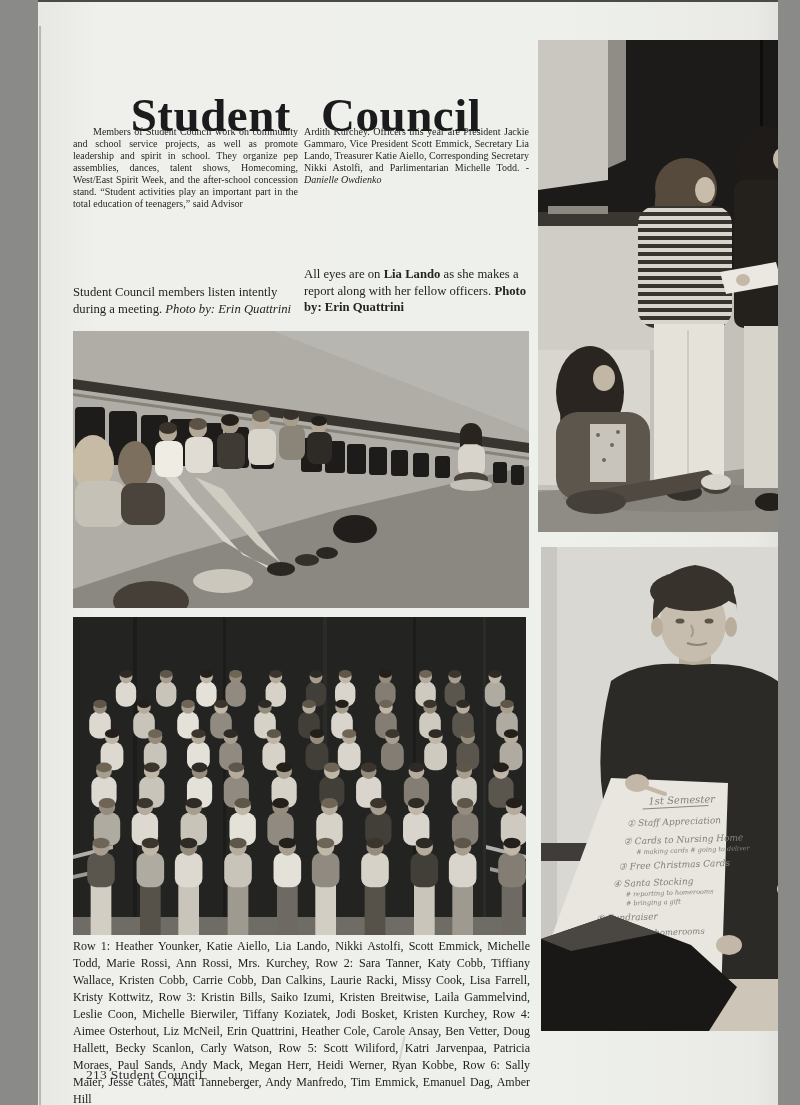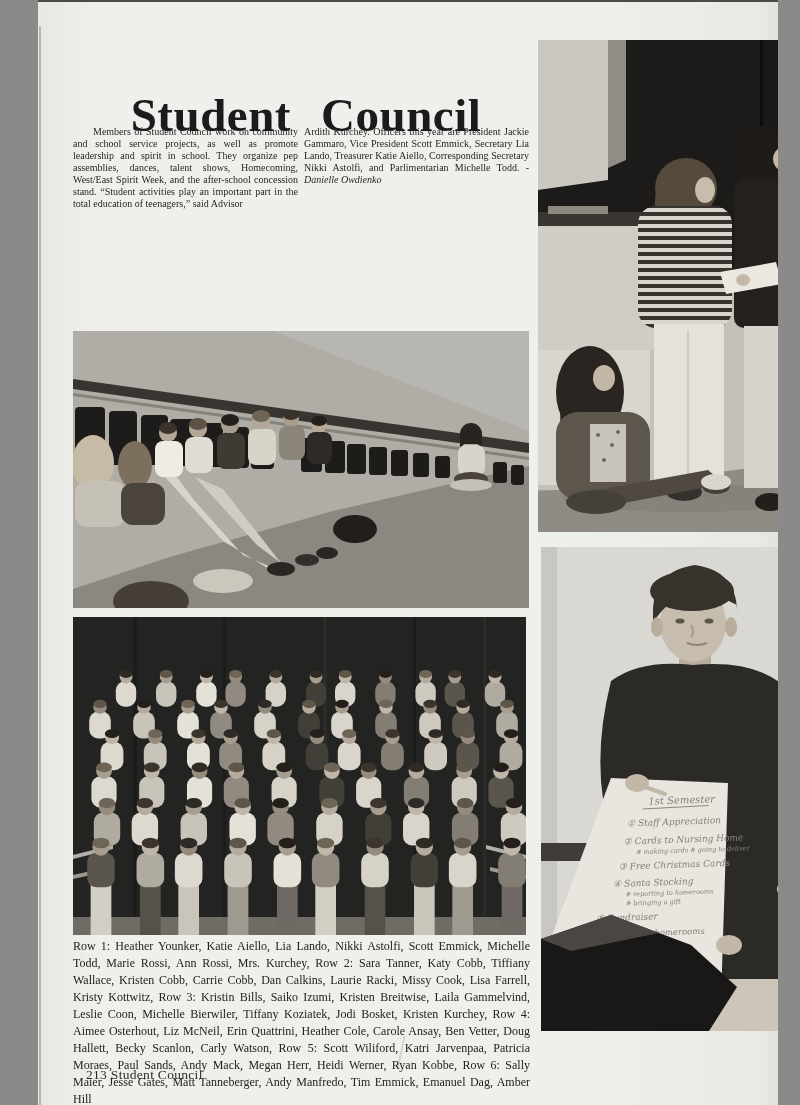--- a/index.html
+++ b/index.html
@@ -53,21 +53,27 @@
   <h1 class="title">Student Council</h1>
 
   <div class="col" id="col1">
     <p>Members of Student Council work on community and school service projects, as well as promote leadership and spirit in school. They organize pep assemblies, dances, talent shows, Homecoming, West/East Spirit Week, and the after-school concession stand. “Student activities play an important part in the total education of teenagers,” said Advisor</p>
   </div>
 
   <div class="col" id="col2">
     <p><span>Ardith Kurchey. Officers this year are President Jackie Gammaro, Vice President Scott Emmick, Secretary Lia Lando, Treasurer Katie Aiello, Corresponding Secretary Nikki Astolfi, and Parlimentarian Michelle Todd. </span><span class="byline">-Danielle Owdienko</span></p>
   </div>
 
-
+  <div class="cap" id="cap1">
+    <span>Student Council members listen intently during a meeting. </span><span class="credit">Photo by: Erin Quattrini</span>
+  </div>
+
+  <div class="cap" id="cap2">
+    <span>All eyes are on </span><span class="b">Lia Lando</span><span> as she makes a report along with her fellow officers. </span><span class="b">Photo by: Erin Quattrini</span>
+  </div>
 
   <div class="photo" id="photoA">
     <svg width="292" height="492" viewBox="0 0 292 492">
       <defs>
         <pattern id="stripeP" width="8" height="8" patternUnits="userSpaceOnUse">
           <rect width="8" height="4" fill="#d8d5cd"></rect>
             <rect y="4" width="8" height="4" fill="#37342f"></rect>
         </pattern>
       </defs>
       <rect width="292" height="260" fill="#1c1b19"></rect>

